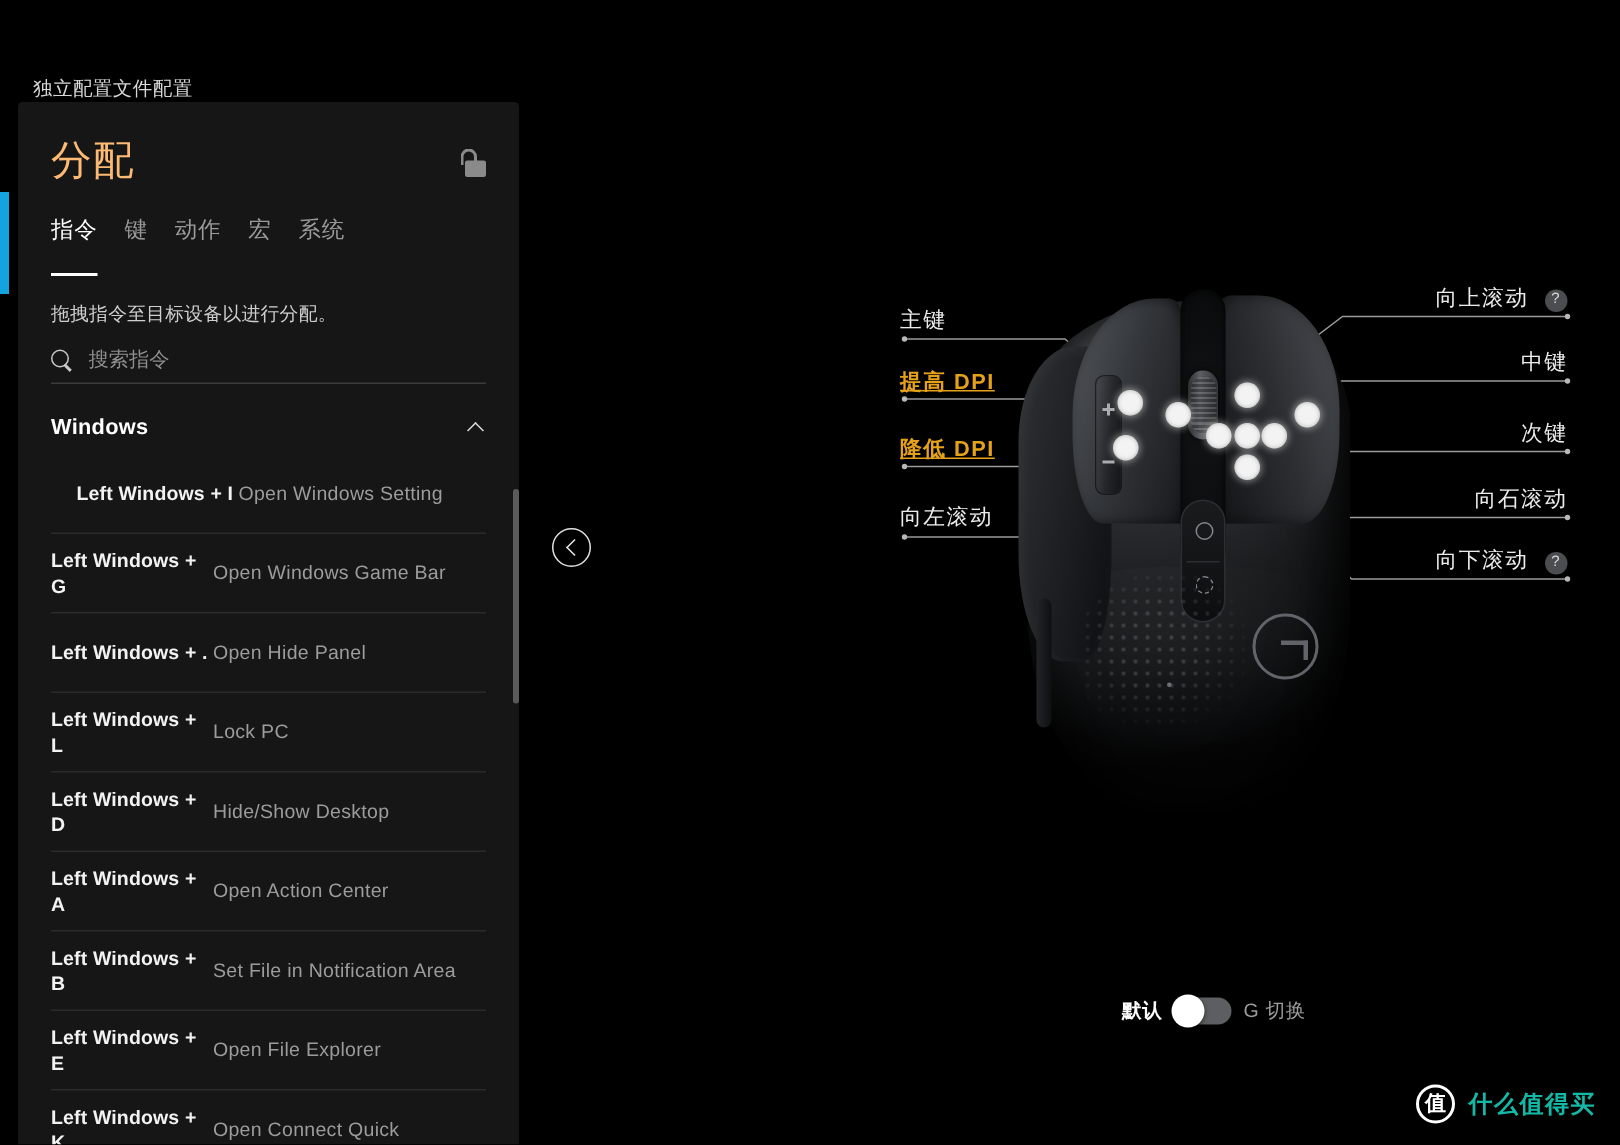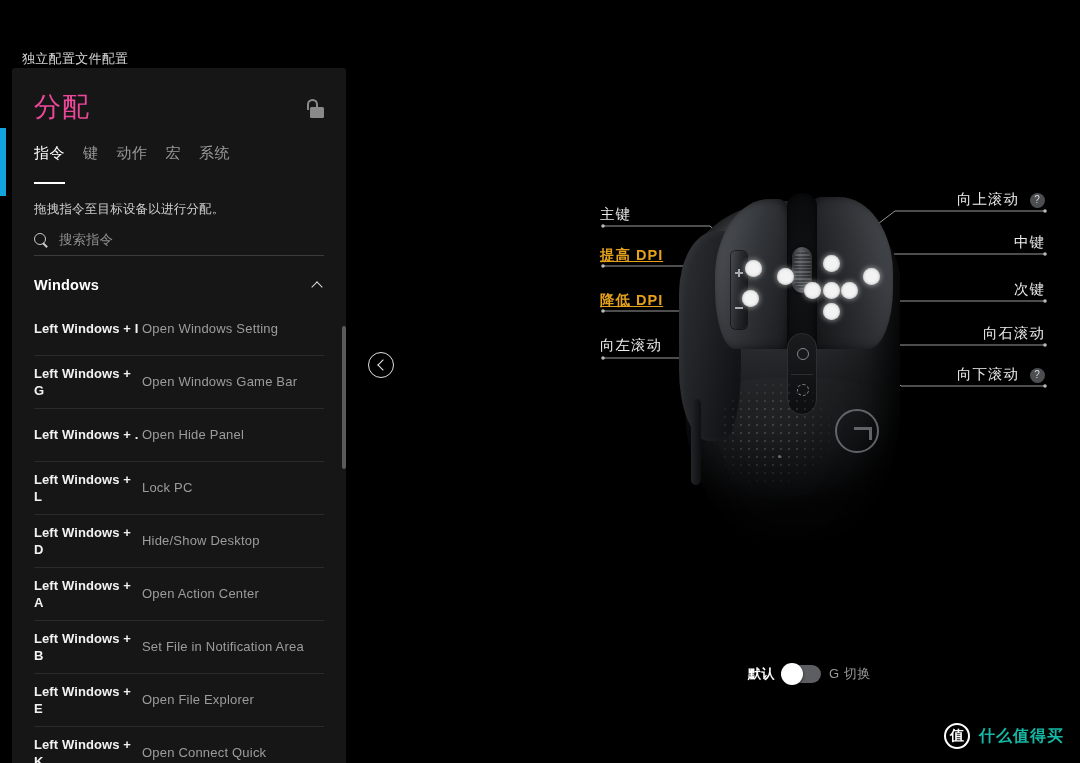--- a/index.html
+++ b/index.html
@@ -41,21 +41,21 @@
     position: absolute; left: 12px; top: 68px; width: 334px; height: 695px;
     background: #161616;
     border-top-left-radius: 3px; border-top-right-radius: 3px;
     overflow: hidden;
   }
   .panel-head {
     position: relative; padding: 22px 22px 0 22px;
     display: flex; align-items: flex-start; justify-content: space-between;
   }
   .panel-title {
-    font-size: 27px; color: #ec4899; font-weight: 400; letter-spacing: 1px; line-height: 34px;
+    font-size: 27px; color: #fdba74; font-weight: 400; letter-spacing: 1px; line-height: 34px;
   }
   .lock-icon { width: 18px; height: 20px; position: relative; margin-top: 9px; }
   .lock-icon .shackle {
     position: absolute; left: 1px; top: 0;
     width: 11px; height: 11px; border: 2.4px solid #8a8a8a;
     border-radius: 6px 6px 0 0; border-bottom: none;
   }
   .lock-icon .body {
     position: absolute; left: 4px; top: 8px;
     width: 14px; height: 11px; background: #8a8a8a; border-radius: 1.5px;
@@ -114,21 +114,21 @@
     transform: rotate(45deg);
   }
 
   
   .cmd-list { position: relative; margin: 0 22px 0 22px; }
   .cmd-row {
     display: flex; align-items: center;
     border-top: 1px solid #2b2b2b;
     min-height: 53px; padding: 4px 0; cursor: grab;
   }
-  .cmd-row:first-child { border-top: none; }
+  .cmd-row:first-child { border-top: none; margin-left: 17px; }
   .cmd-keys {
     width: 108px; flex: 0 0 108px;
     font-size: 13px; font-weight: bold; color: #f2f2f2; line-height: 17.5px;
     letter-spacing: .1px; padding-right: 2px;
   }
   .cmd-desc {
     font-size: 13px; color: #9c9c9c; line-height: 17.5px; letter-spacing: .2px;
   }
 
   

